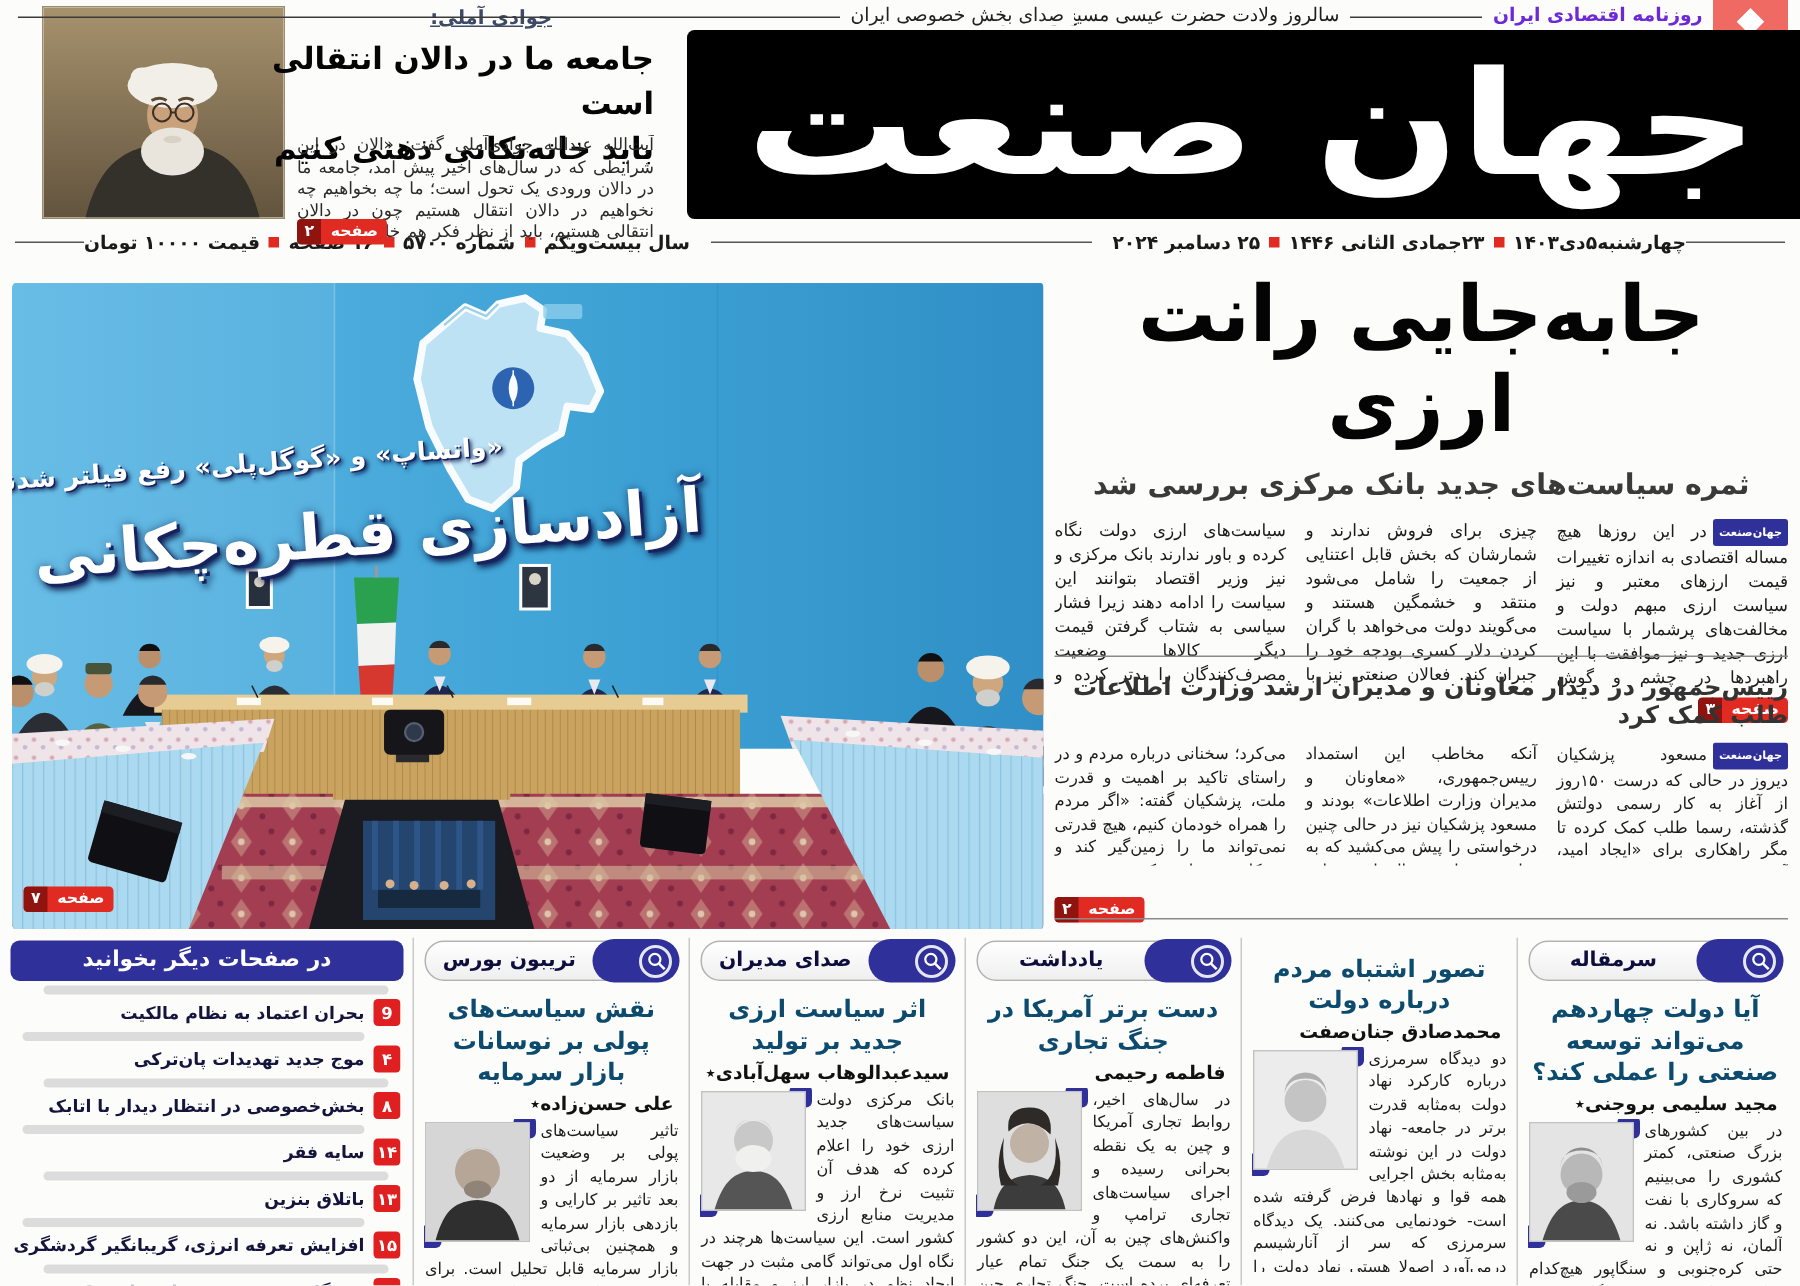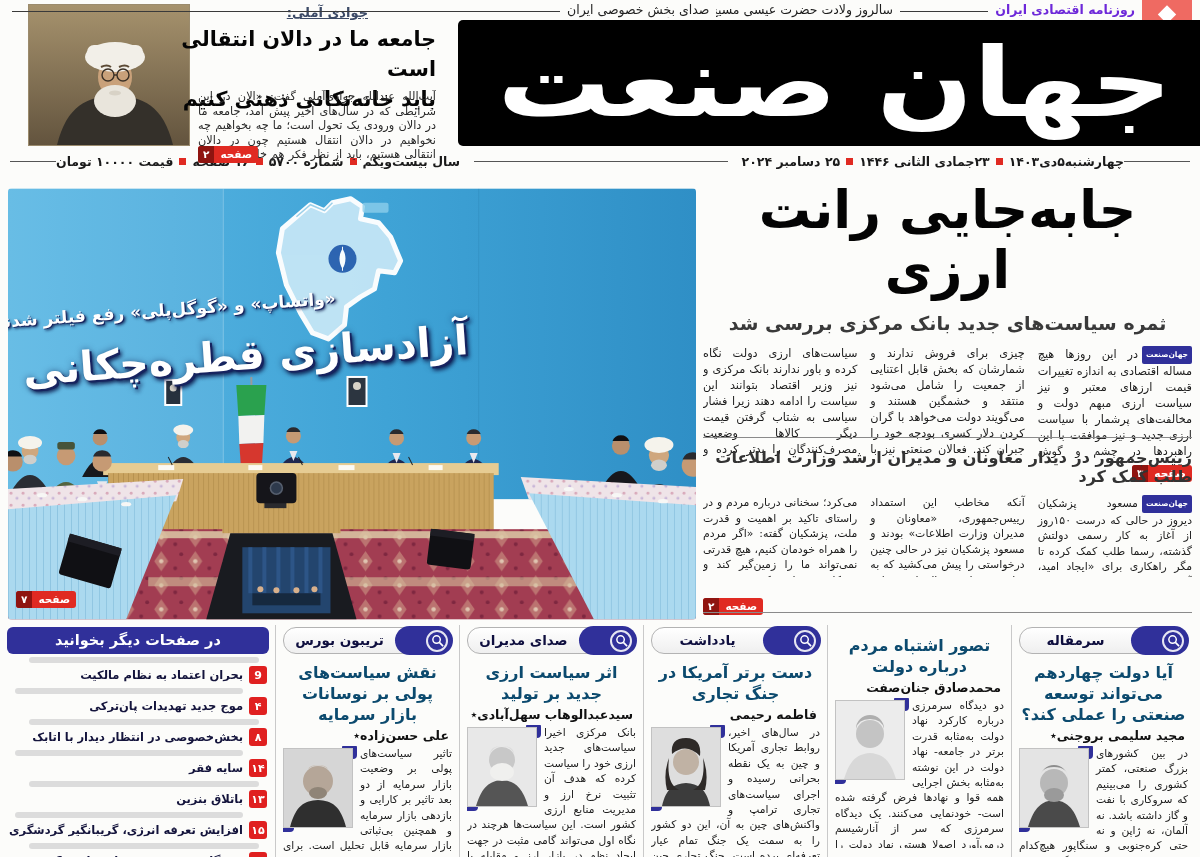--- a/index.html
+++ b/index.html
@@ -448,21 +448,21 @@
     <div class="cbody">
       <span class="cphoto">
         <svg width="68" height="78" viewBox="0 0 68 78">
             <rect width="68" height="78" fill="#e8e8e8"></rect>
             <path d="M8,78 C14,58 22,53 34,52 C46,53 54,58 60,78 Z" fill="#555"></path>
             <circle cx="34" cy="32" r="13" fill="#c8c8c8"></circle>
             <ellipse cx="34" cy="44" rx="12" ry="9" fill="#f0f0ee"></ellipse>
             <path d="M22,26 a13,13 0 0 1 24,0 q0,-8 -12,-8 q-12,0 -12,8" fill="#dcdcdc"></path>
           </svg>
       </span>
-      <span>بانک مرکزی اخیرا سیاست‌های جدید ارزی خود را سیاست کرده که هدف آن تثبیت نرخ ارز و مدیریت منابع ارزی کشور است. این سیاست‌ها</span> <span>هرچند در نگاه اول می‌تواند گامی مثبت در جهت ایجاد نظم در بازار ارز و مقابله با نوسانات مخرب به‌نظر برسد اما تبعات آن برای تولید کشور نیازمند بررسی دقیق و همه‌جانبه است. تولیدکنندگان کشور، به‌ویژه در صنایع کوچک</span>
+      <span>بانک مرکزی دولت سیاست‌های جدید ارزی خود را اعلام کرده که هدف آن تثبیت نرخ ارز و مدیریت منابع ارزی کشور است. این سیاست‌ها</span> <span>هرچند در نگاه اول می‌تواند گامی مثبت در جهت ایجاد نظم در بازار ارز و مقابله با نوسانات مخرب به‌نظر برسد اما تبعات آن برای تولید کشور نیازمند بررسی دقیق و همه‌جانبه است. تولیدکنندگان کشور، به‌ویژه در صنایع کوچک</span>
     </div>
   </div>
 
   <div class="ocol">
     <div class="col-head">
       <span class="tab"></span>
       <span class="mag">
           <svg width="13" height="13" viewBox="0 0 14 14">
             <circle cx="6" cy="6" r="4" fill="none" stroke="#fff" stroke-width="1.6"></circle>
             <line x1="9" y1="9" x2="13" y2="13" stroke="#fff" stroke-width="1.8"></line>

